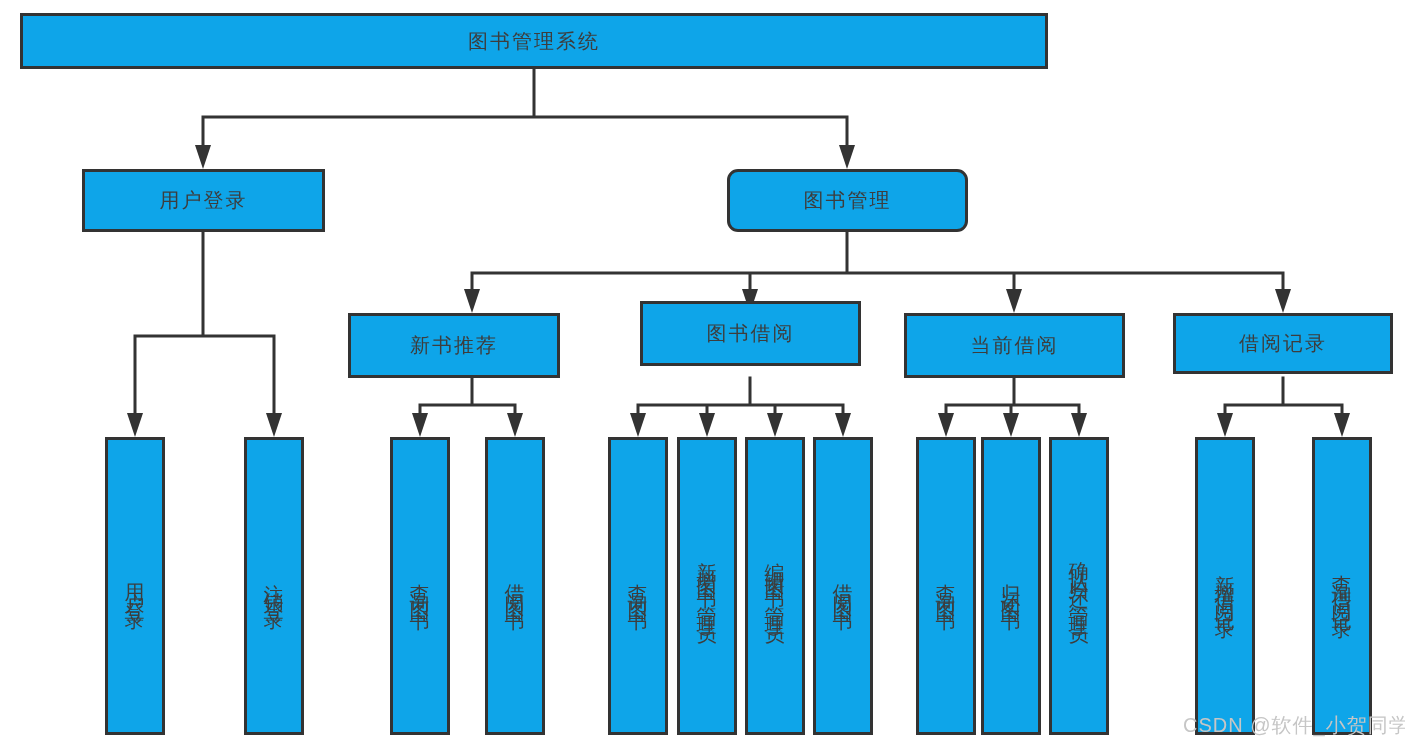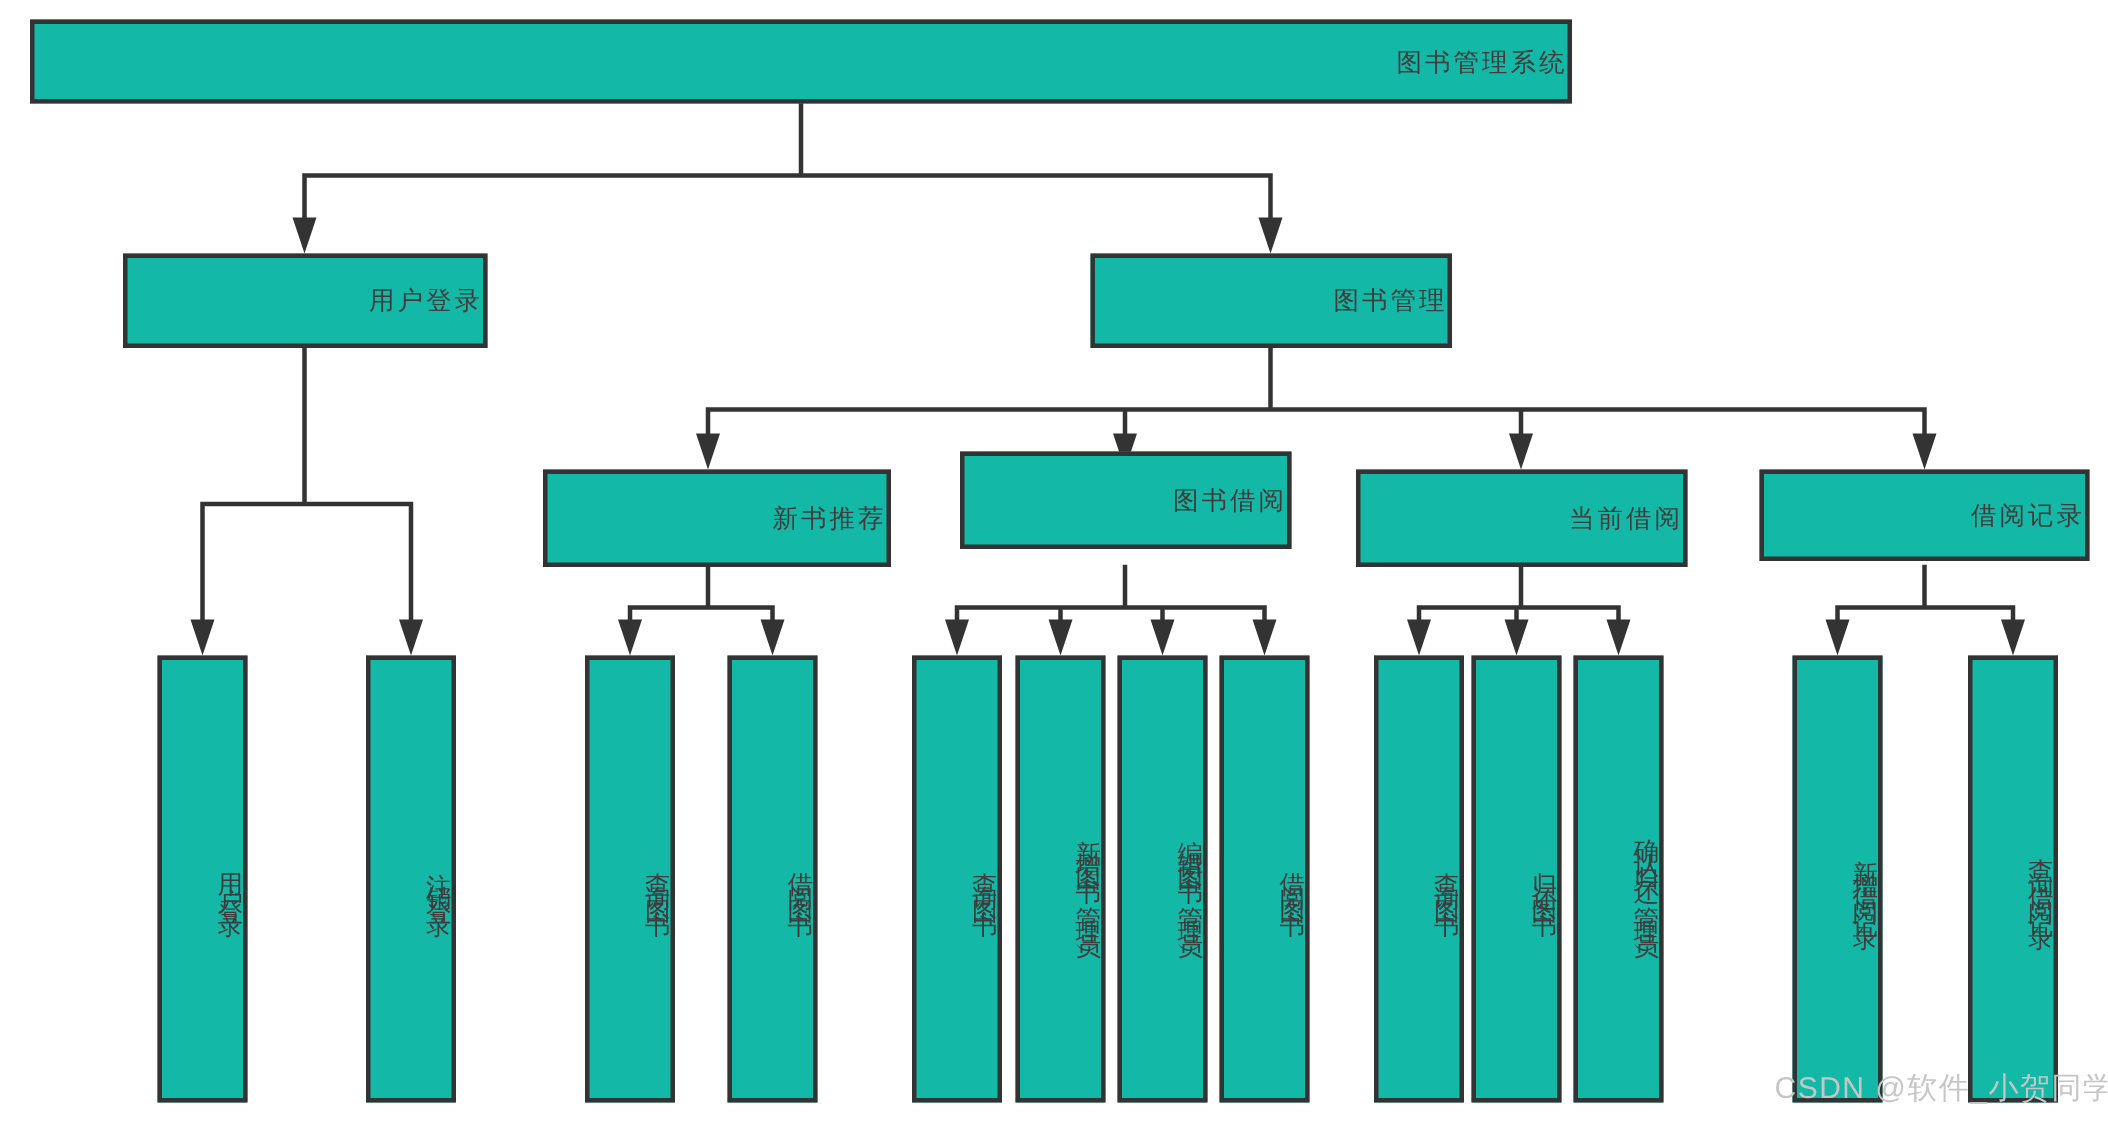--- a/index.html
+++ b/index.html
@@ -2,23 +2,23 @@
 <html><head>
 <meta charset="utf-8">
 <style>
   html,body{margin:0;padding:0;background:#fff;}
   .stage{
     position:relative;width:1405px;height:747px;background:#fff;overflow:hidden;
     font-family:"Liberation Sans","DejaVu Sans",sans-serif;
   }
   svg.connectors{position:absolute;left:0;top:0;width:1405px;height:747px;}
   .box{
-    position:absolute;box-sizing:border-box;background:#14b8a6;border:3px solid #333;
-    display:flex;align-items:center;justify-content:flex-end;
-    color:#3d3d3d;font-size:17px;z-index:2;
+    position:absolute;box-sizing:border-box;background:#0ea5e9;border:3px solid #333;
+    display:flex;align-items:center;justify-content:center;
+    color:#3d3d3d;font-size:20px;z-index:2;
   }
   .hbox{letter-spacing:2px;}
   .vbox .vtext{
     writing-mode:vertical-rl;text-orientation:mixed;
     letter-spacing:9px;line-height:1;white-space:nowrap;
   }
   .watermark{
     position:absolute;left:1183px;top:712px;z-index:3;
     font-size:20px;color:#c6c6c6;letter-spacing:1px;white-space:nowrap;
   }
@@ -78,25 +78,25 @@
     </g>
   </svg>
 
   <div class="box hbox" style="left:20px;top:13px;width:1028px;height:56px;">
     <span>图书管理系统</span>
   </div>
 
   <div class="box hbox" style="left:82px;top:169px;width:243px;height:63px;">
     <span>用户登录</span>
   </div>
-  <div class="box hbox" style="left:727px;top:169px;width:241px;height:63px;">
+  <div class="box hbox" style="left:727px;top:169px;width:241px;height:63px;border-radius:11px;">
     <span>图书管理</span>
   </div>
 
-  <div class="box hbox" style="left:362px;top:313px;width:232px;height:65px;">
+  <div class="box hbox" style="left:348px;top:313px;width:212px;height:65px;">
     <span>新书推荐</span>
   </div>
   <div class="box hbox" style="left:640px;top:301px;width:221px;height:65px;">
     <span>图书借阅</span>
   </div>
   <div class="box hbox" style="left:904px;top:313px;width:221px;height:65px;">
     <span>当前借阅</span>
   </div>
   <div class="box hbox" style="left:1173px;top:313px;width:220px;height:61px;">
     <span>借阅记录</span>

